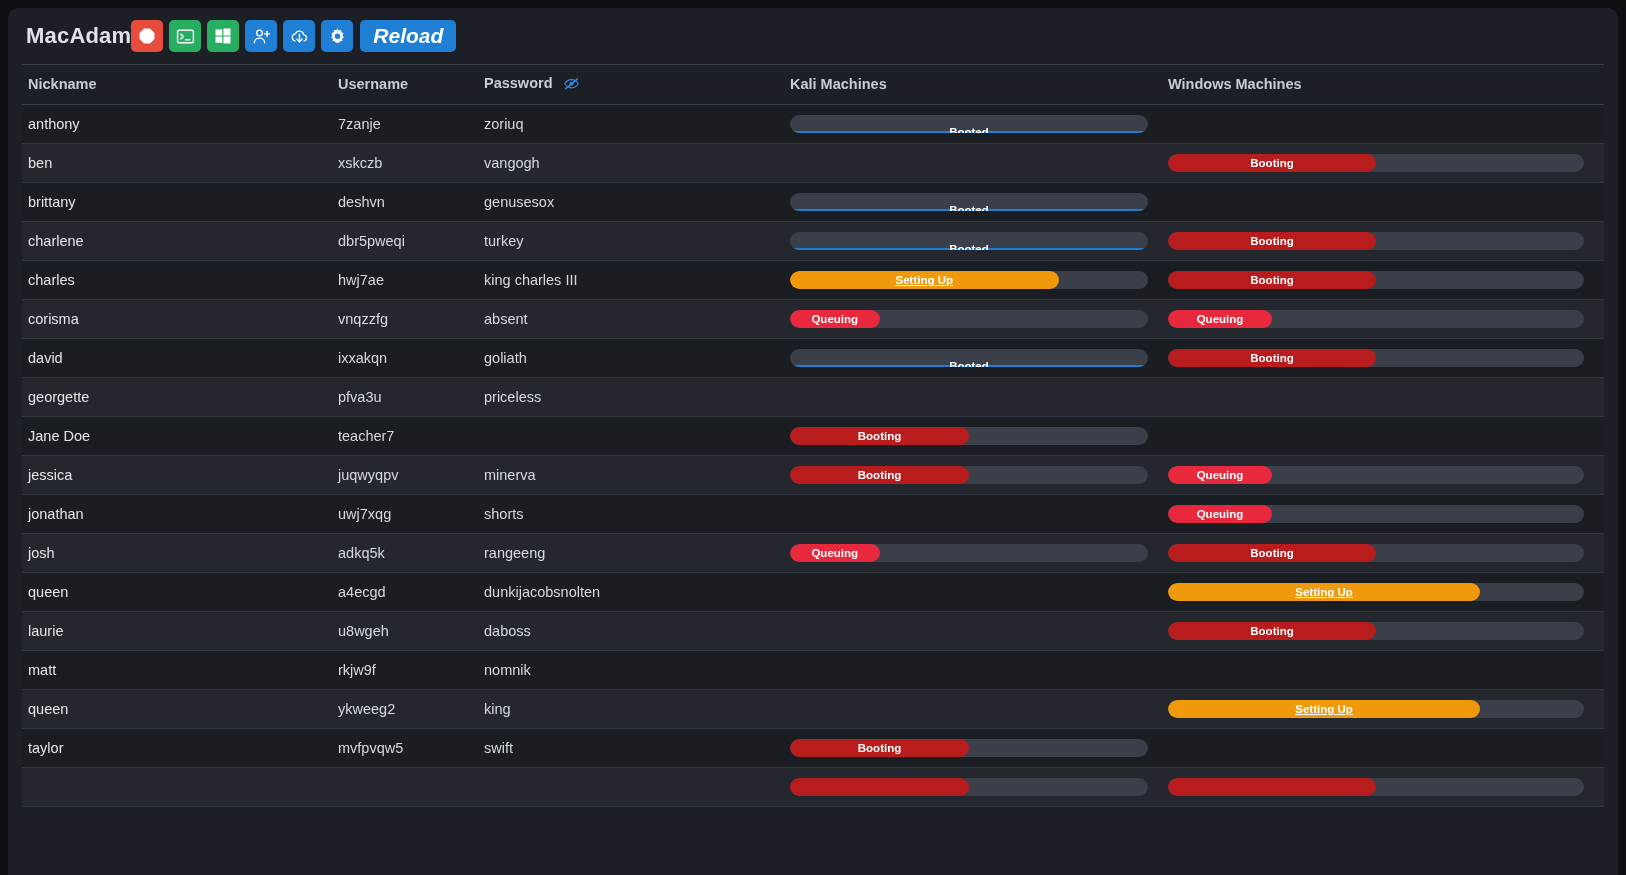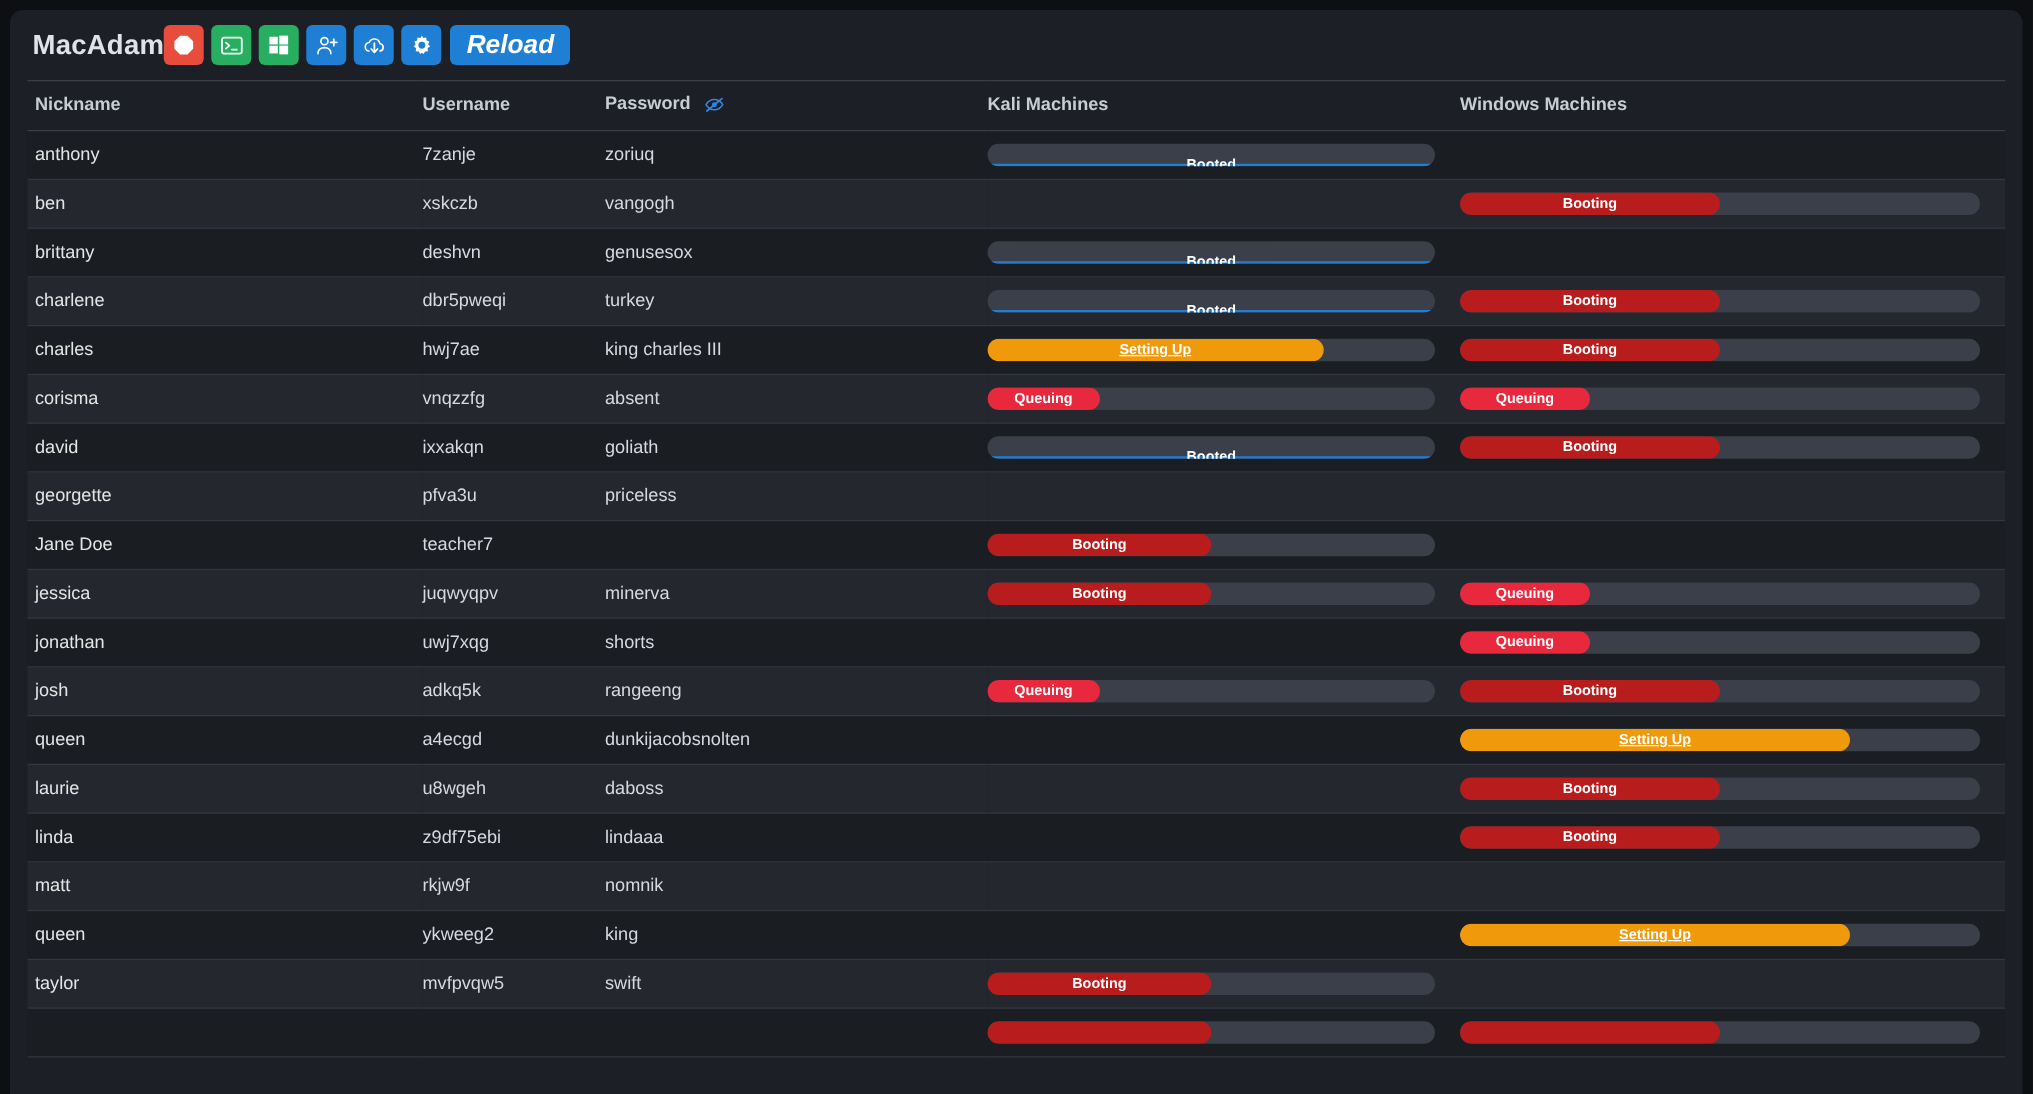--- a/index.html
+++ b/index.html
@@ -403,31 +403,20 @@
             <td>u8wgeh</td>
             <td>daboss</td>
             <td class="bar-cell empty-cell"></td>
             <td class="bar-cell">
               <div class="track">
                 <div class="fill booting" style="width: 50%;">Booting</div>
               </div>
             </td>
           </tr>
           <tr>
-            <td class="c-nick"><a class="nick-link">linda</a></td>
-            <td>z9df75ebi</td>
-            <td>lindaaa</td>
-            <td class="bar-cell empty-cell"></td>
-            <td class="bar-cell">
-              <div class="track">
-                <div class="fill booting" style="width: 50%;">Booting</div>
-              </div>
-            </td>
-          </tr>
-          <tr>
             <td class="c-nick"><a class="nick-link">matt</a></td>
             <td>rkjw9f</td>
             <td>nomnik</td>
             <td class="bar-cell empty-cell"></td>
             <td class="bar-cell empty-cell"></td>
           </tr>
           <tr>
             <td class="c-nick"><a class="nick-link">queen</a></td>
             <td>ykweeg2</td>
             <td>king</td>

